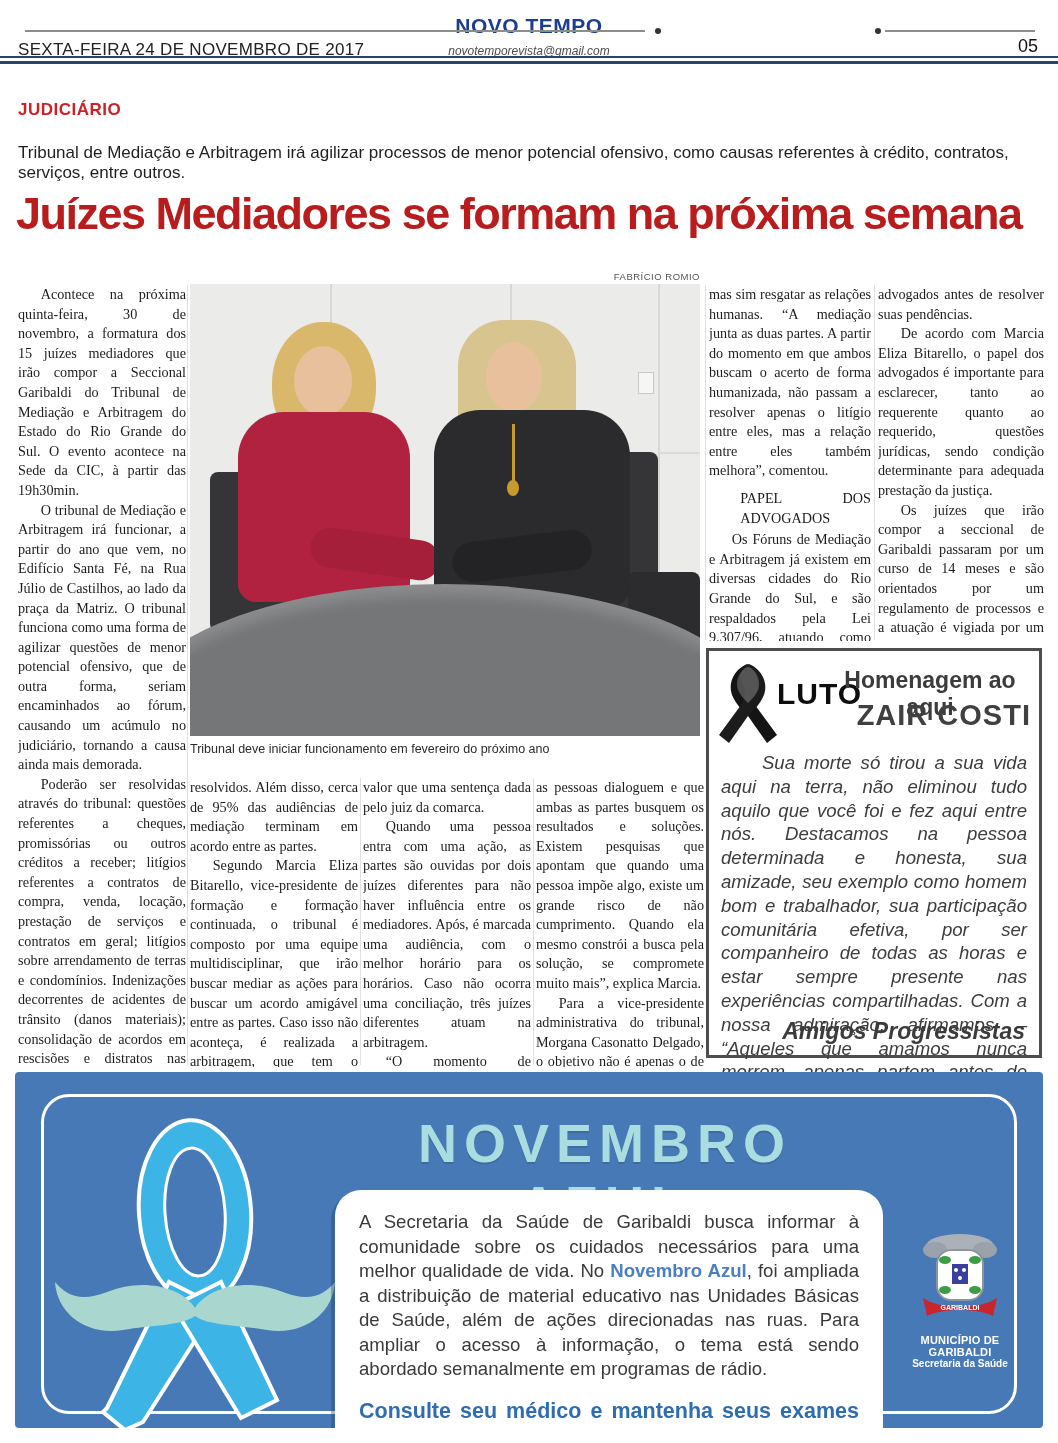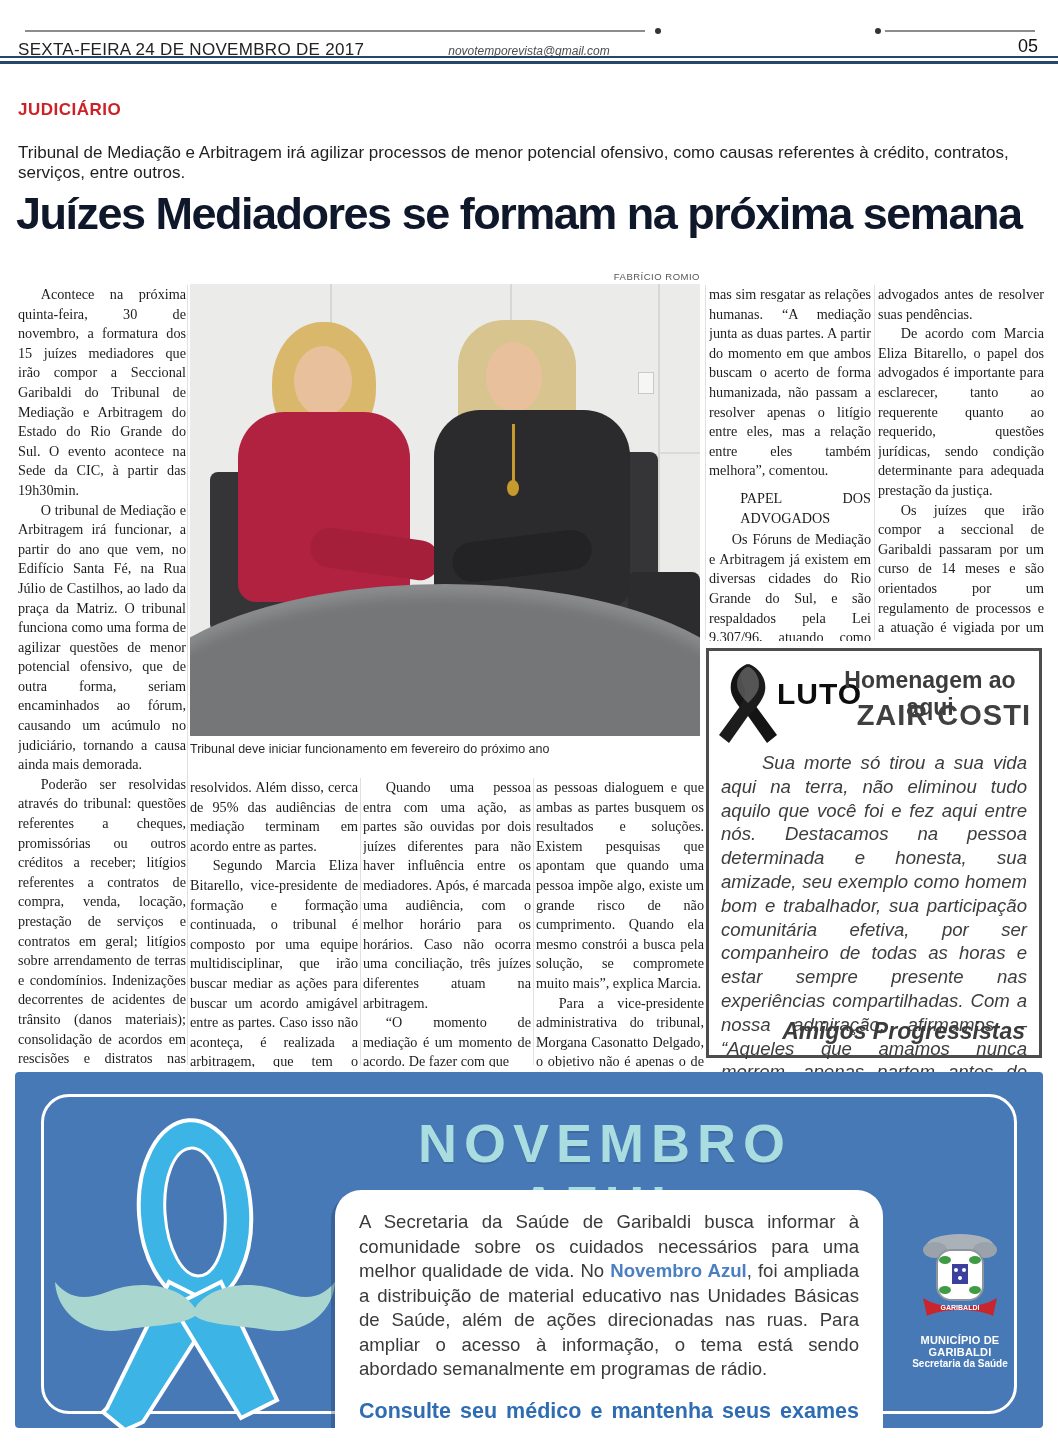--- a/index.html
+++ b/index.html
@@ -17,21 +17,21 @@
   .hdr-line { position:absolute; top:30px; height:2px; background:#8d8d8d; }
   .hdr-line.left { left:25px; width:620px; }
   .hdr-line.right { left:885px; width:150px; }
   .hdr-dot { position:absolute; top:28px; width:6px; height:6px; border-radius:50%; background:#333; }
   .hdr-dot.left { left:655px; } .hdr-dot.right { left:875px; }
   .hdr-rule1 { position:absolute; left:0; right:0; top:56px; height:2px; background:#27466b; }
   .hdr-rule2 { position:absolute; left:0; right:0; top:61px; height:3px; background:#27466b; }
   
   .section-label { position:absolute; left:18px; top:100px; font-family:"Liberation Sans",sans-serif; font-size:17px; font-weight:600; color:#cc2127; letter-spacing:.5px; }
   .deck { position:absolute; left:18px; top:143px; width:1022px; font-family:"Liberation Sans",sans-serif; font-size:17px; color:#1f1f1f; }
-  .headline { position:absolute; left:16px; top:188px; width:1028px; font-family:"Liberation Sans",sans-serif; font-size:45px; font-weight:700; letter-spacing:-1.5px; color:#0f172a; }
+  .headline { position:absolute; left:16px; top:188px; width:1028px; font-family:"Liberation Sans",sans-serif; font-size:45px; font-weight:700; letter-spacing:-1.5px; color:#b91c1c; }
   
   .col { position:absolute; font-size:14.2px; line-height:1.38; text-align:justify; overflow:hidden; }
   .col p { text-indent:1.6em; }
   .col p.cont { text-indent:0; }
   .col p.subhead { text-indent:0; padding-left:2.2em; margin-top:8px; margin-bottom:2px; }
   .vrule { position:absolute; width:1px; background:#e0e0e0; }
   
   .photo-credit { position:absolute; left:190px; top:271px; width:510px; text-align:right; font-family:"Liberation Sans",sans-serif; font-size:9.5px; color:#555; letter-spacing:.5px; }
   .photo { position:absolute; left:190px; top:284px; width:510px; height:452px; background:#ebebe9; overflow:hidden; }
   .photo .seam { position:absolute; top:0; bottom:0; width:2px; background:#d7d7d3; }
@@ -68,20 +68,21 @@
   .ad-crest svg { display:block; margin:0 auto; }
   .crest-org { margin-top:6px; font-size:11px; font-weight:700; color:#ffffff; letter-spacing:.2px; }
   .crest-sub { font-size:10px; font-weight:700; color:#ffffff; }
 </style>
 </head>
 <body>
 
 <div class="page">
 
   <div class="hdr-date">SEXTA-FEIRA 24 DE NOVEMBRO DE 2017</div>
+  <div class="hdr-masthead">NOVO TEMPO</div>
   <div class="hdr-email">novotemporevista@gmail.com</div>
   <div class="hdr-pagenum">05</div>
   <div class="hdr-line left"></div>
   <div class="hdr-line right"></div>
   <div class="hdr-dot left"></div>
   <div class="hdr-dot right"></div>
   <div class="hdr-rule1"></div>
   <div class="hdr-rule2"></div>
 
   <div class="section-label">JUDICIÁRIO</div>
@@ -124,20 +125,21 @@
     <p>Acontece na próxima quinta-feira, 30 de novembro, a formatura dos 15 juízes mediadores que irão compor a Seccional Garibaldi do Tribunal de Mediação e Arbitragem do Estado do Rio Grande do Sul. O evento acontece na Sede da CIC, à partir das 19h30min.</p>
     <p>O tribunal de Mediação e Arbitragem irá funcionar, a partir do ano que vem, no Edifício Santa Fé, na Rua Júlio de Castilhos, ao lado da praça da Matriz. O tribunal funciona como uma forma de agilizar questões de menor potencial ofensivo, que de outra forma, seriam encaminhados ao fórum, causando um acúmulo no judiciário, tornando a causa ainda mais demorada.</p>
     <p>Poderão ser resolvidas através do tribunal: questões referentes a cheques, promissórias ou outros créditos a receber; litígios referentes a contratos de compra, venda, locação, prestação de serviços e contratos em geral; litígios sobre arrendamento de terras e condomínios. Indenizações decorrentes de acidentes de trânsito (danos materiais); consolidação de acordos em rescisões e distratos nas relações de prestação de serviços, entre outros.</p>
 
   </div>
   <div class="col" style="left:190px; top:778px; width:168px; height:289px;">
     <p class="cont">resolvidos. Além disso, cerca de 95% das audiências de mediação terminam em acordo entre as partes.</p>
     <p>Segundo Marcia Eliza Bitarello, vice-presidente de formação e formação continuada, o tribunal é composto por uma equipe multidisciplinar, que irão buscar mediar as ações para buscar um acordo amigável entre as partes. Caso isso não aconteça, é realizada a arbitragem, que tem o mesmo valor que, segundo a legislação, tem o mesmo</p>
   </div>
   <div class="col" style="left:363px; top:778px; width:168px; height:289px;">
+    <p class="cont">valor que uma sentença dada pelo juiz da comarca.</p>
     <p>Quando uma pessoa entra com uma ação, as partes são ouvidas por dois juízes diferentes para não haver influência entre os mediadores. Após, é marcada uma audiência, com o melhor horário para os horários. Caso não ocorra uma conciliação, três juízes diferentes atuam na arbitragem.</p>
     <p>“O momento de mediação é um momento de acordo. De fazer com que</p>
   </div>
   <div class="col" style="left:536px; top:778px; width:168px; height:289px;">
     <p class="cont">as pessoas dialoguem e que ambas as partes busquem os resultados e soluções. Existem pesquisas que apontam que quando uma pessoa impõe algo, existe um grande risco de não cumprimento. Quando ela mesmo constrói a busca pela solução, se compromete muito mais”, explica Marcia.</p>
     <p>Para a vice-presidente administrativa do tribunal, Morgana Casonatto Delgado, o objetivo não é apenas o de resolver um problema,</p>
   </div>
   <div class="col" style="left:709px; top:285px; width:162px; height:356px;">
     <p class="cont">mas sim resgatar as relações humanas. “A mediação junta as duas partes. A partir do momento em que ambos buscam o acerto de forma humanizada, não passam a resolver apenas o litígio entre eles, mas a relação entre eles também melhora”, comentou.</p>
     <p class="subhead">PAPEL DOS ADVOGADOS</p>

